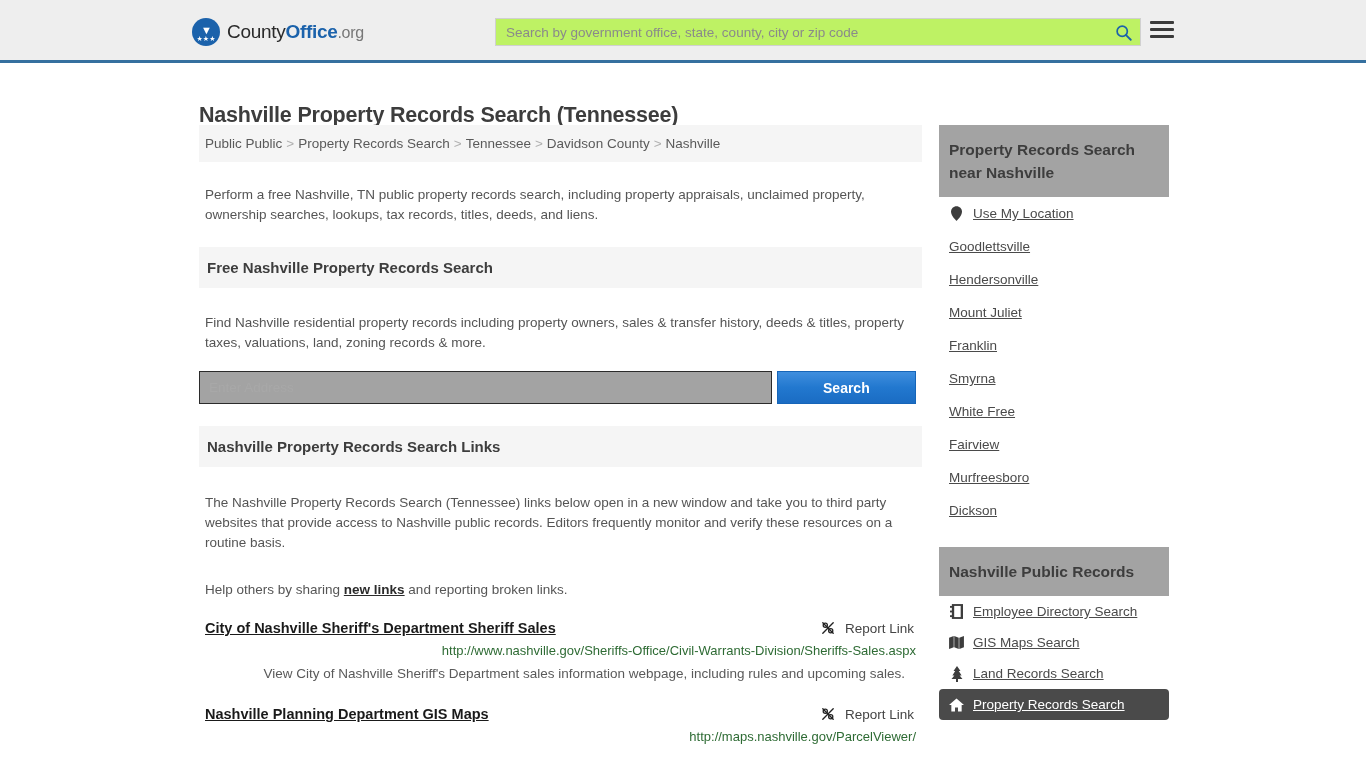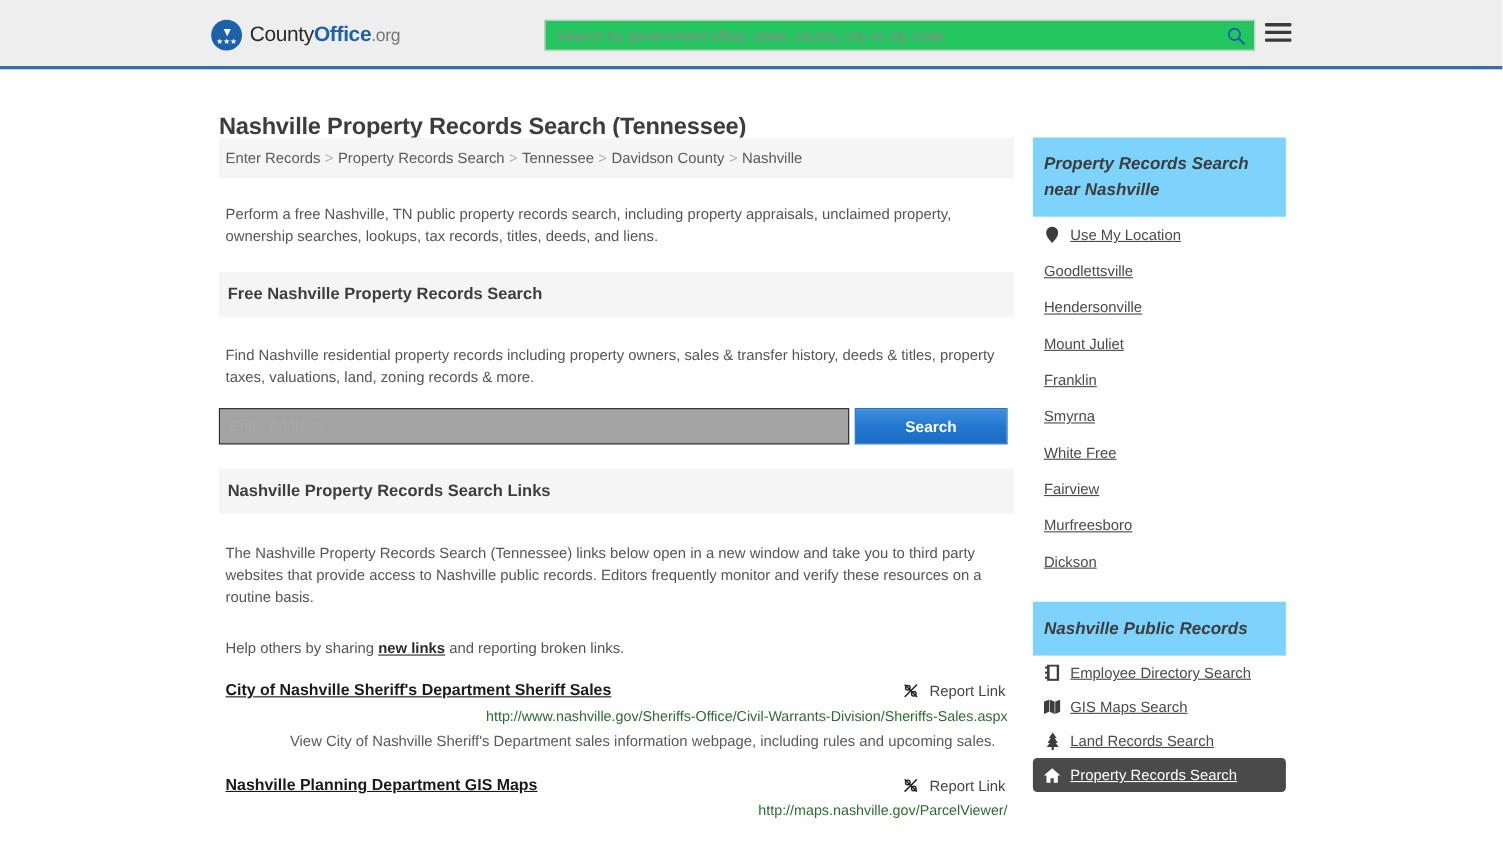--- a/index.html
+++ b/index.html
@@ -59,21 +59,21 @@
   .logo-text .c1 { color: #2a2a2a; }
   .logo-text .c2 { color: #1b62ab; font-weight: bold; }
   .logo-text .c3 { color: #777777; font-size: 16px; }
 
   .header-search {
     position: absolute;
     left: 495px;
     top: 18px;
     width: 646px;
     height: 28px;
-    background: #22c55e;
+    background: #bef264;
     border: 1px solid #d0d0d0;
     display: flex;
     align-items: center;
   }
   .header-search input {
     flex: 1;
     border: none;
     outline: none;
     font-family: "Liberation Sans", sans-serif;
     font-size: 13.5px;
@@ -250,27 +250,26 @@
   .result-desc {
     margin-top: 4px;
     font-size: 13.5px;
     line-height: 24px;
     color: #5a5a5a;
     max-width: 700px;
   }
 
   
   .side-bar-head {
-    background: #7dd3fc;
+    background: #a3a3a3;
     padding: 13px 10px;
     font-size: 15.5px;
     font-weight: bold;
     color: #3d3d3d;
     line-height: 23px;
-    font-style: italic;
   }
   .side-list { padding: 0; margin: 0; list-style: none; }
   .side-item {
     display: flex;
     align-items: center;
     gap: 9px;
     padding: 9px 10px;
     font-size: 13.5px;
   }
   .side-item a {
@@ -322,21 +321,21 @@
   </div>
 </div>
 
 <div class="page">
 
   <h1 class="page-title">Nashville Property Records Search (Tennessee)</h1>
 
   <div class="content-col">
 
     <div class="breadcrumb">
-      <a href="#">Enter Records</a><span class="sep">&gt;</span><a href="#">Property Records Search</a><span class="sep">&gt;</span><a href="#">Tennessee</a><span class="sep">&gt;</span><a href="#">Davidson County</a><span class="sep">&gt;</span><a href="#">Nashville</a>
+      <a href="#">Public Public</a><span class="sep">&gt;</span><a href="#">Property Records Search</a><span class="sep">&gt;</span><a href="#">Tennessee</a><span class="sep">&gt;</span><a href="#">Davidson County</a><span class="sep">&gt;</span><a href="#">Nashville</a>
     </div>
 
     <p class="intro">Perform a free Nashville, TN public property records search, including property appraisals, unclaimed property, ownership searches, lookups, tax records, titles, deeds, and liens.</p>
 
     <div class="section-bar">Free Nashville Property Records Search</div>
     <p class="section-body">Find Nashville residential property records including property owners, sales &amp; transfer history, deeds &amp; titles, property taxes, valuations, land, zoning records &amp; more.</p>
 
     <div class="addr-form">
       <input class="addr-input" type="text" placeholder="Enter Address" style="">
       <button class="addr-submit">Search</button>

